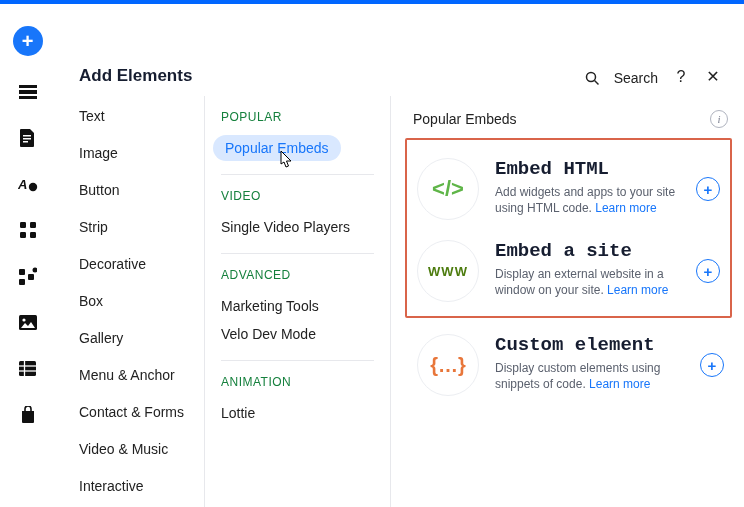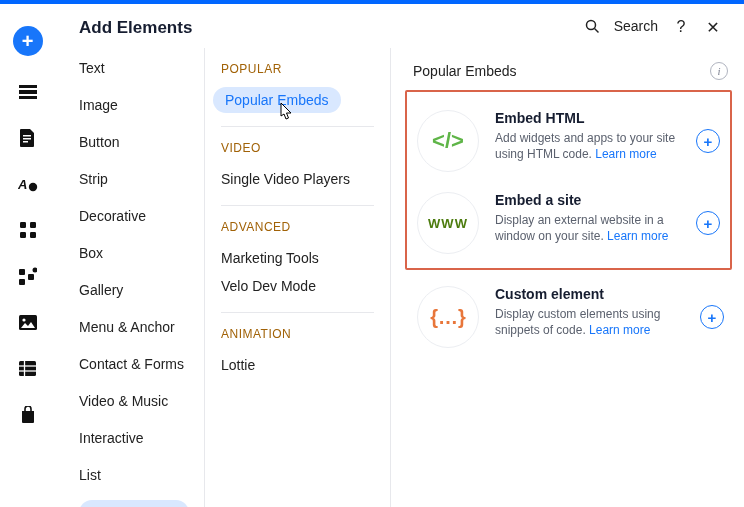--- a/index.html
+++ b/index.html
@@ -41,22 +41,23 @@
     color: #111;
   }
   .panel {
     position: absolute;
     top: 4px; left: 55px; right: 0; bottom: 0;
     background: #fff;
     display: flex;
     flex-direction: column;
   }
   .panel-header {
-    display: flex; align-items: flex-start;
+    display: flex; align-items: flex-end;
     padding: 14px 22px 10px 24px;
+    margin-top: 48px;
   }
   .panel-title {
     font-size: 17px; font-weight: 700;
   }
   .spacer { flex: 1; }
   .search {
     display: flex; align-items: center; gap: 14px;
     font-size: 14px; color: #222;
   }
   .hdr-icon {
@@ -86,21 +87,21 @@
     border-radius: 16px;
     font-size: 14px;
   }
   .col2 {
     width: 186px;
     padding: 14px 16px 12px 16px;
     border-right: 1px solid #e7e8ec;
     font-size: 14px;
   }
   .grp-head {
-    color: #a16207;
+    color: #15803d;
     font-size: 12px;
     letter-spacing: 0.5px;
     margin: 14px 0 10px 0;
   }
   .grp-head:first-child { margin-top: 0; }
   .grp-item {
     color: #222;
     padding: 6px 0;
     position: relative;
   }
@@ -148,21 +149,21 @@
     padding: 10px 4px;
   }
   .card-icon {
     width: 62px; height: 62px; border-radius: 50%;
     border: 1px solid #eceef2;
     display: flex; align-items: center; justify-content: center;
     flex-shrink: 0;
     font-weight: 700;
   }
   .card-body { flex: 1; }
-  .card-title { font-size: 14px; font-weight: 600; margin-bottom: 4px; }
+  .card-title { font-size: 19px; font-weight: 600; margin-bottom: 4px; font-family: Liberation Mono, monospace; }
   .card-desc { font-size: 12px; color: #5b616e; line-height: 1.35; }
   .card-desc .lm { color: #1876fa; }
   .add-btn {
     width: 24px; height: 24px; border: 1.5px solid #1876fa; border-radius: 50%;
     display: flex; align-items: center; justify-content: center;
     color: #1876fa; font-size: 15px; font-weight: 600;
     flex-shrink: 0;
     align-self: center;
   }
   .www { color: #4d7c0f; font-size: 13px; letter-spacing: 1px; }

